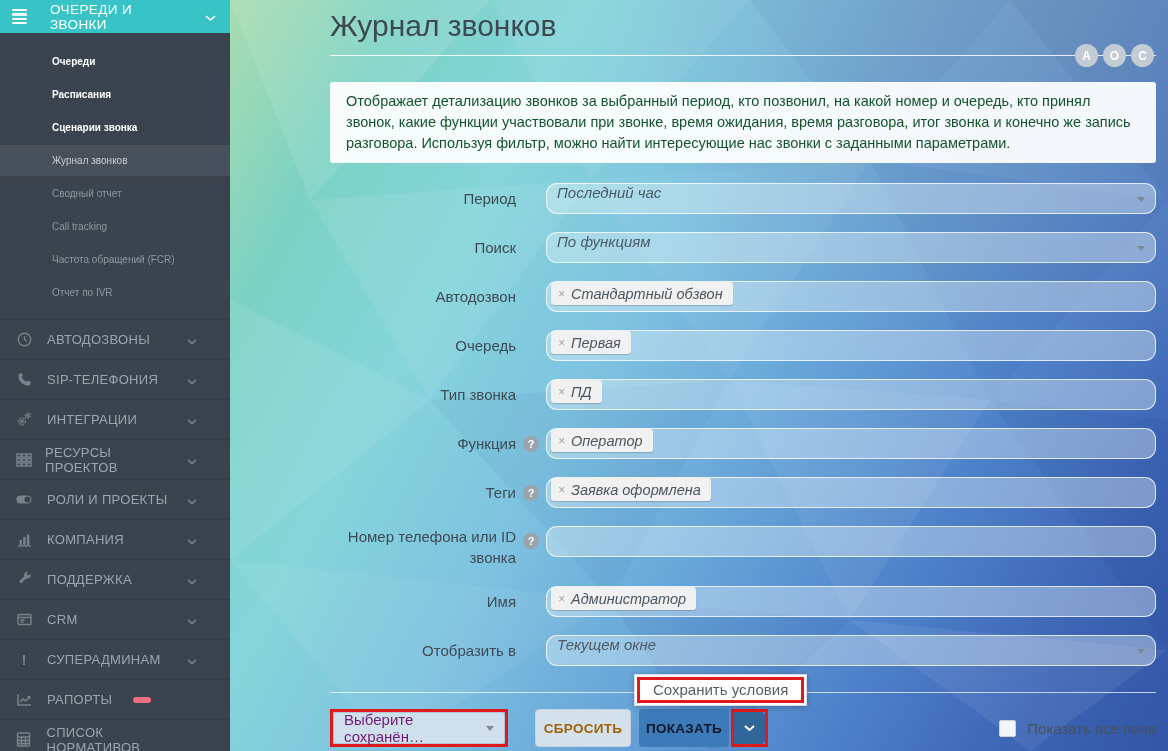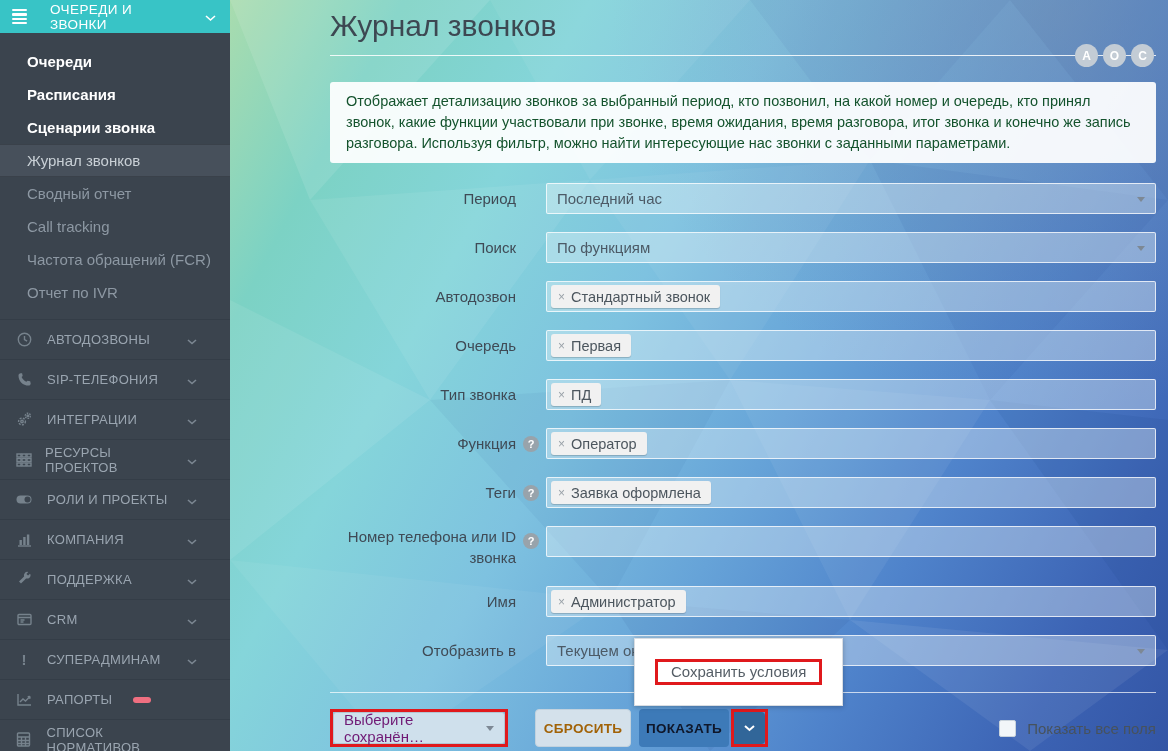--- a/index.html
+++ b/index.html
@@ -8,21 +8,21 @@
   .app { position:relative; width:1168px; height:751px; overflow:hidden; background:#3b444e; }
 
   
   .sidebar { position:absolute; left:0; top:0; width:230px; height:100%; background:#3b444e; z-index:5; }
   .sb-header { height:33px; background:#38c4c6; display:flex; align-items:center; padding:0 14px 0 12px; gap:23px; }
   .sb-header .label { color:#fff; font-size:13.5px; letter-spacing:.4px; }
   .sb-header .chev { margin-left:auto; }
   .hamburger { display:flex; flex-direction:column; gap:2px; }
   .hamburger i { display:block; width:15px; height:2.2px; background:#fff; border-radius:1px; }
   .submenu { padding:12px 0 10px; }
-  .sub-item { height:33px; display:flex; align-items:center; padding-left:27px; font-size:15px; color:#8d98a3; cursor:pointer; }
+  .sub-item { height:33px; display:flex; align-items:center; padding-left:52px; font-size:10px; color:#8d98a3; cursor:pointer; }
   .sub-item.bold { color:#ffffff; font-weight:700; }
   .sub-item.active { background:#47505b; color:#c9d0d6; box-shadow:inset 0 1px 0 rgba(0,0,0,.18), inset 0 -1px 0 rgba(0,0,0,.18); }
   .section { height:40px; display:flex; align-items:center; gap:13px; padding:0 33px 0 14px; border-top:1px solid #343d47; cursor:pointer; }
   .section .lbl { font-size:13px; color:#9aa5b0; letter-spacing:.3px; }
   .section .chev { margin-left:auto; }
   .icon-cell { width:20px; display:flex; justify-content:center; align-items:center; }
   .icon-cell svg { stroke:#76828c; fill:none; stroke-width:1.4; }
   .excl { color:#76828c; font-size:15px; font-weight:700; width:20px; text-align:center; }
   .badge-beta { background:#ef6f80; color:#fff; font-size:10px; font-weight:700; letter-spacing:.6px; border-radius:10px; padding:3px 9px; margin-left:8px; }
   .chev svg { stroke:#7c8792; fill:none; stroke-width:1.6; }
@@ -44,41 +44,41 @@
 
   .infobox { margin-top:26px; background:rgba(255,255,255,.93); border-radius:3px; padding:9px 16px; color:#14532d; font-size:14.5px; line-height:1.45; }
 
   .form { margin-top:20px; }
   .frow { display:flex; align-items:center; margin-bottom:18px; }
   .frow.top { align-items:flex-start; }
   .flabel { width:186px; text-align:right; color:#3f4a55; font-size:15px; line-height:1.4; }
   .fhelp { width:30px; display:flex; justify-content:center; align-items:center; align-self:center; }
   .frow.top .fhelp { align-self:flex-start; margin-top:7px; }
   .qicon { width:16px; height:16px; border-radius:50%; background:#98a3ab; color:#fff; font-size:11px; font-weight:700; display:flex; align-items:center; justify-content:center; cursor:pointer; }
-  .fctrl { flex:1; min-height:31px; border:1px solid rgba(255,255,255,.75); border-radius:2px; background:rgba(236,246,250,.38); display:flex; align-items:center; padding:0 26px 0 10px; position:relative; cursor:pointer; }
+  .fctrl { flex:1; min-height:31px; border:1px solid rgba(255,255,255,.75); border-radius:11px; background:rgba(236,246,250,.38); display:flex; padding:0 26px 0 10px; position:relative; cursor:pointer;font-style:italic; }
   .fctrl .val { color:#4c5a66; font-size:15px; }
   .tri { position:absolute; right:10px; top:50%; margin-top:-2px; width:0; height:0; border-left:4.5px solid transparent; border-right:4.5px solid transparent; border-top:5.5px solid #7d8894; }
   .tagbox { padding:0 10px 0 4px; }
   .tag { background:#f1f1f1; border-radius:3px; height:23px; display:inline-flex; align-items:center; padding:0 10px 0 7px; box-shadow:0 1px 1px rgba(0,0,0,.18); color:#4c565e; font-size:14.5px; gap:6px; }
   .tag .x { color:#9aa2a9; font-size:12px; cursor:pointer; line-height:1; }
 
   .divider2 { border-top:1px solid rgba(255,255,255,.7); margin-top:26px; }
 
   .footer-row { display:flex; align-items:stretch; height:38px; margin-top:16px; }
   .red { border:3px solid #e0191c; }
   .saved-wrap { display:flex; }
   .saved-select { width:172px; background:#cfe0ec; border:1px solid #b3c5d2; border-radius:3px; display:flex; align-items:center; padding:0 24px 0 10px; color:#701a75; font-size:15px; position:relative; cursor:pointer; }
   .btn { border:none; cursor:pointer; font-family:inherit; font-weight:700; font-size:13.5px; letter-spacing:.3px; }
   .btn-reset { width:96px; margin-left:27px; background:#d4e1eb; border:1px solid #c2d2de; border-radius:4px; color:#a16207; }
   .show-group { position:relative; display:flex; margin-left:8px; }
   .btn-show { width:90px; background:#3d7ab8; color:#0f172a; border-radius:4px; }
   .caret-wrap { margin-left:2px; display:flex; }
   .btn-caret { width:31px; background:#316699; border-radius:0 4px 4px 0; display:flex; align-items:center; justify-content:center; }
   .btn-caret svg { stroke:#fff; fill:none; stroke-width:2; }
-  .popup { position:absolute; bottom:calc(100% + 3px); left:-5px; background:#fff; border:1px solid #d9dde2; box-shadow:0 1px 5px rgba(0,0,0,.25); padding:20px; white-space:nowrap; z-index:10; }
+  .popup { position:absolute; bottom:calc(100% + 3px); left:-5px; background:#fff; border:1px solid #d9dde2; box-shadow:0 1px 5px rgba(0,0,0,.25); padding:2px; white-space:nowrap; z-index:10; }
   .popup-inner { border:3px solid #e0191c; padding:1px 13px 2px; color:#555e66; font-size:15px; cursor:pointer; }
   .chk { margin-left:auto; display:flex; align-items:center; gap:11px; color:#47525c; font-size:15px; cursor:pointer;padding-left:23px; }
   .chk .box { width:17px; height:17px; background:#f2f6f9; border:1px solid #c9d3dc; border-radius:2px; }
 </style>
 </head>
 <body>
 
 <div class="app">
 
   <div class="sidebar">
@@ -289,21 +289,21 @@
             <span class="tri"></span>
           </div>
         </div>
 
         <div class="frow">
           <div class="flabel">Автодозвон</div>
           <div class="fhelp"></div>
           <div class="fctrl tagbox">
             <span class="tag">
                 <span class="x">×</span>
-                <span>Стандартный звонок</span>
+                <span>Стандартный обзвон</span>
               </span>
           </div>
         </div>
 
         <div class="frow">
           <div class="flabel">Очередь</div>
           <div class="fhelp"></div>
           <div class="fctrl tagbox">
             <span class="tag">
                 <span class="x">×</span>

